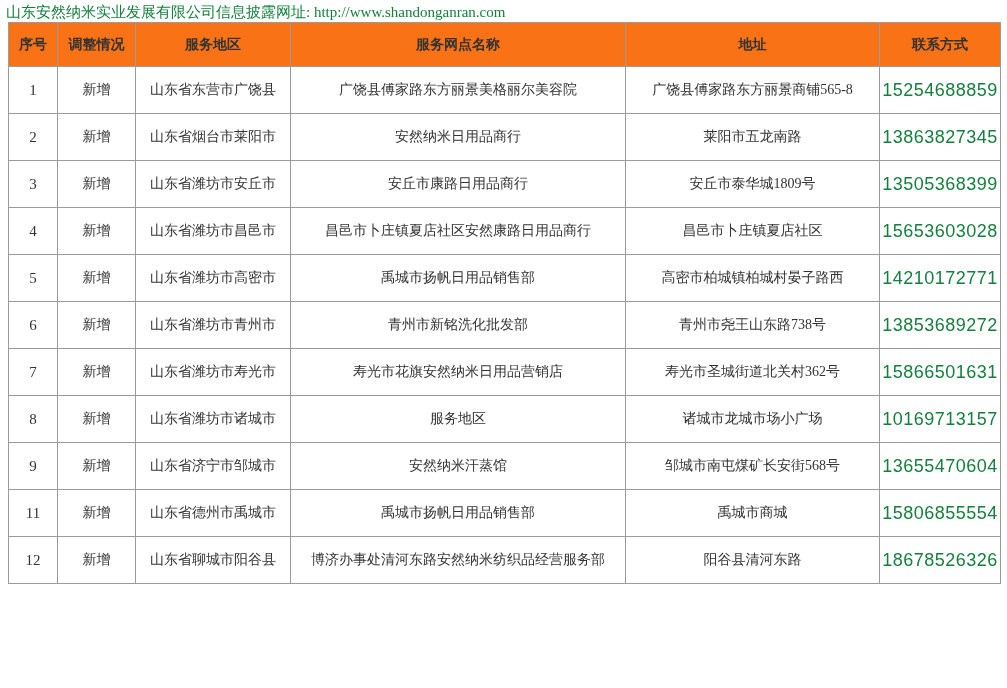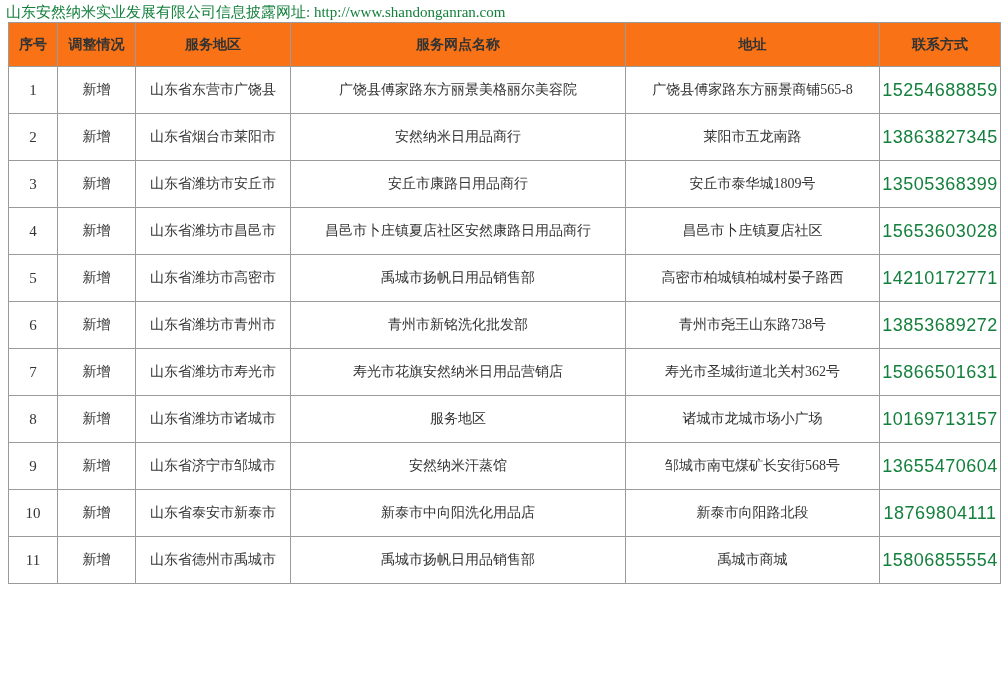--- a/index.html
+++ b/index.html
@@ -148,29 +148,29 @@
       </tr>
       <tr>
         <td>9</td>
         <td>新增</td>
         <td>山东省济宁市邹城市</td>
         <td>安然纳米汗蒸馆</td>
         <td>邹城市南屯煤矿长安街568号</td>
         <td>13655470604</td>
       </tr>
       <tr>
-        <td>10</td>
-        <td>新增</td>
-        <td>山东省泰安市新泰市</td>
-        <td>新泰市中向阳洗化用品店</td>
-        <td>新泰市向阳路北段</td>
-        <td>18769804111</td>
-      </tr>
-      <tr>
         <td>11</td>
         <td>新增</td>
         <td>山东省德州市禹城市</td>
         <td>禹城市扬帆日用品销售部</td>
         <td>禹城市商城</td>
         <td>15806855554</td>
       </tr>
+      <tr>
+        <td>12</td>
+        <td>新增</td>
+        <td>山东省聊城市阳谷县</td>
+        <td>博济办事处清河东路安然纳米纺织品经营服务部</td>
+        <td>阳谷县清河东路</td>
+        <td>18678526326</td>
+      </tr>
     </tbody>
 </table>
 
 </body></html>

